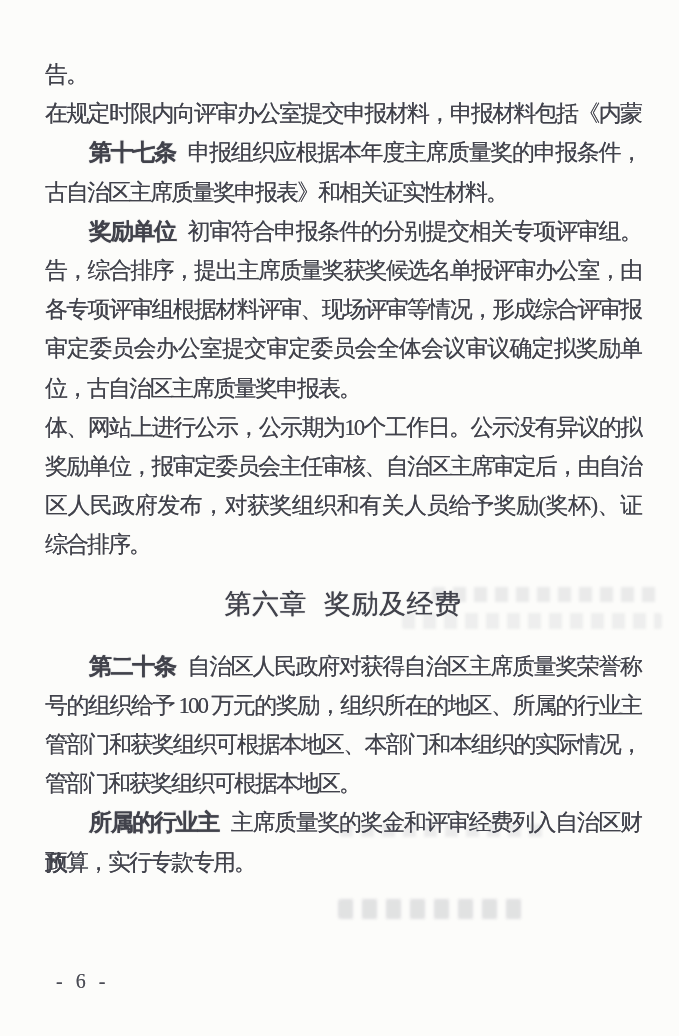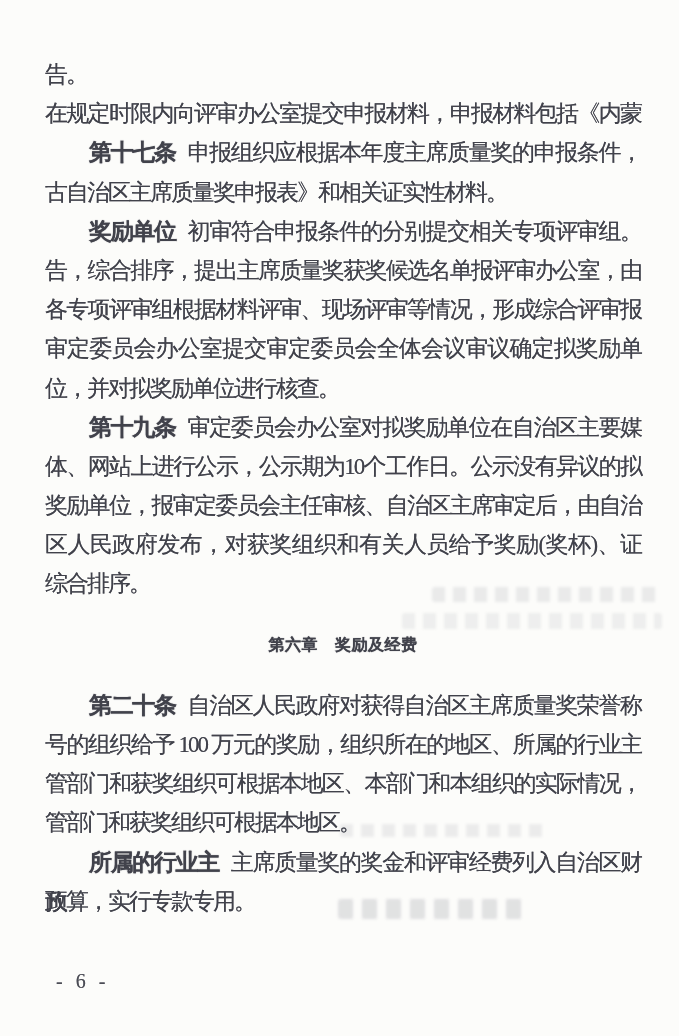--- a/index.html
+++ b/index.html
@@ -38,22 +38,22 @@
   }
   .line.indent { text-indent: 44px; }
 
   .art {
     font-weight: 700;
     margin-right: 12px;
     text-shadow: 0 0 0.8px rgba(55, 56, 66, 0.9);
   }
 
   .chapter {
-    font-size: 16px;
-    font-weight: 700;
+    font-size: 27px;
+    font-weight: 400;
     line-height: 39.2px;
     height: 39.2px;
     margin: 21px 0 22px 0;
     text-align: center;
     letter-spacing: 0.5px;
     text-shadow: 0 0 0.8px rgba(55, 56, 66, 0.9);
   }
   .chapter .chapter-num { margin-right: 17px; }
 
   .footer-pagenum {
@@ -90,22 +90,21 @@
 
   <div class="text-col">
       <div class="line"><span>告。</span></div>
       <div class="line full"><span>在规定时限内向评审办公室提交申报材料，申报材料包括《内蒙</span></div>
       <div class="line full indent"><span class="art">第十七条</span><span>申报组织应根据本年度主席质量奖的申报条件，</span></div>
       <div class="line"><span>古自治区主席质量奖申报表》和相关证实性材料。</span></div>
       <div class="line full indent"><span class="art">奖励单位</span><span>初审符合申报条件的分别提交相关专项评审组。</span></div>
       <div class="line full"><span>告，综合排序，提出主席质量奖获奖候选名单报评审办公室，由</span></div>
       <div class="line full"><span>各专项评审组根据材料评审、现场评审等情况，形成综合评审报</span></div>
       <div class="line full"><span>审定委员会办公室提交审定委员会全体会议审议确定拟奖励单</span></div>
-      <div class="line"><span>位，并对拟奖励单位进行核查。</span></div>
-      <div class="line full indent"><span class="art">第十九条</span><span>审定委员会办公室对拟奖励单位在自治区主要媒</span></div>
+      <div class="line"><span>位，古自治区主席质量奖申报表。</span></div>
       <div class="line full"><span>体、网站上进行公示，公示期为10个工作日。公示没有异议的拟</span></div>
       <div class="line full"><span>奖励单位，报审定委员会主任审核、自治区主席审定后，由自治</span></div>
       <div class="line full"><span>区人民政府发布，对获奖组织和有关人员给予奖励(奖杯)、证</span></div>
       <div class="line"><span>综合排序。</span></div>
       <div class="chapter"><span class="chapter-num">第六章</span><span>奖励及经费</span></div>
       <div class="line full indent"><span class="art">第二十条</span><span>自治区人民政府对获得自治区主席质量奖荣誉称</span></div>
       <div class="line full"><span>号的组织给予 100 万元的奖励，组织所在的地区、所属的行业主</span></div>
       <div class="line full"><span>管部门和获奖组织可根据本地区、本部门和本组织的实际情况，</span></div>
       <div class="line"><span>管部门和获奖组织可根据本地区。</span></div>
       <div class="line full indent"><span class="art">所属的行业主</span><span>主席质量奖的奖金和评审经费列入自治区财政</span></div>

